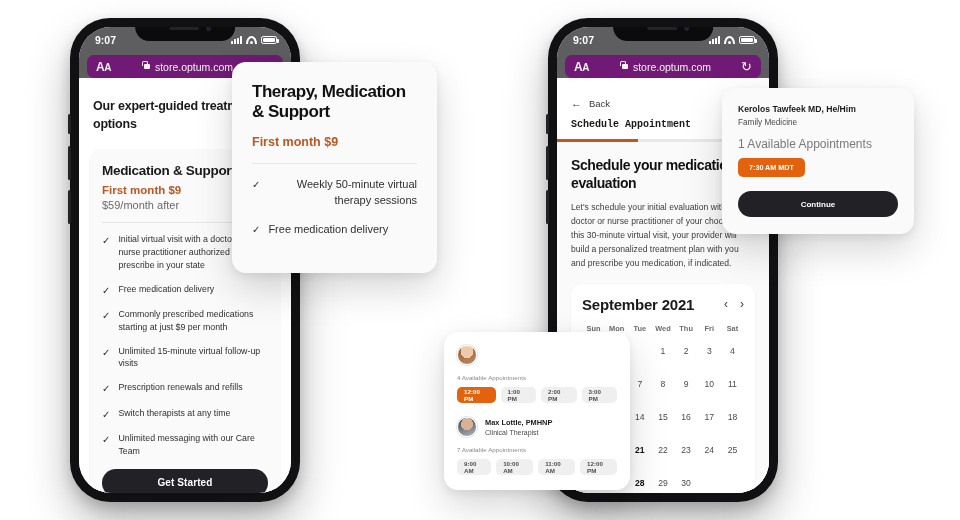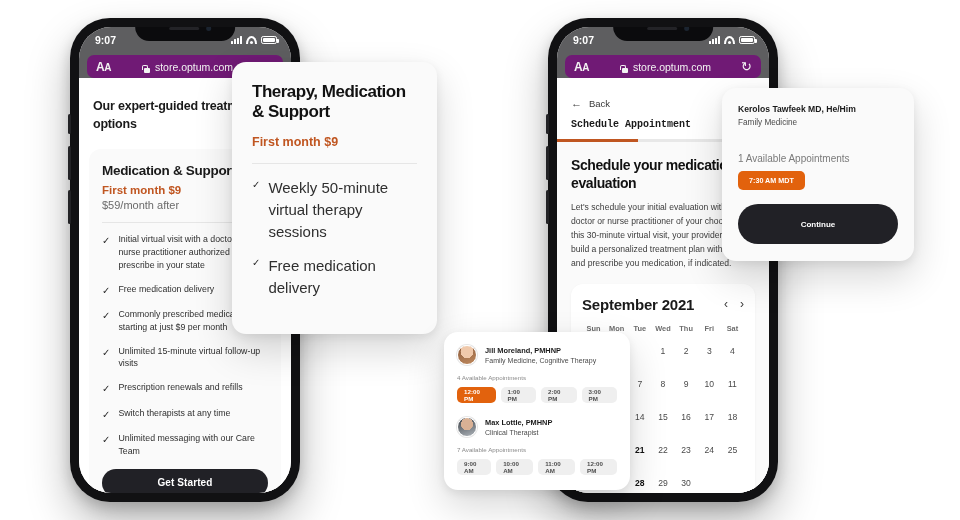--- a/index.html
+++ b/index.html
@@ -60,21 +60,21 @@
   .batt::before{content:"";position:absolute;inset:1.2px;background:#fff;border-radius:1px;}
   .batt::after{content:"";position:absolute;right:-2.6px;top:2px;width:1.6px;height:4px;background:#fff;border-radius:0 1px 1px 0;}
 
   .urlbar {
     margin: 2px 8px 7px; height: 23px; background: #701a75;
     border-radius: 7px; display:flex; align-items:center;
     padding: 0 9px; color:#f2f2f2; font-size:10.5px;
   }
   .urlbar .aa { font-size: 10px; letter-spacing:-.5px; font-weight:600; }
   .urlbar .aa b { font-size: 12px; }
-  .urlbar .host { flex:1; text-align:center; display:flex; align-items:flex-end; justify-content:center; gap:8px; }
+  .urlbar .host { flex:1; text-align:center; display:flex; align-items:flex-start; justify-content:center; gap:8px; }
   .lock { width:6px;height:8px;position:relative;display:inline-block; }
   .lock::before{content:"";position:absolute;bottom:0;width:6px;height:5px;background:#f2f2f2;border-radius:1px;}
   .lock::after{content:"";position:absolute;top:0;left:1px;width:4px;height:4px;border:1.1px solid #f2f2f2;border-bottom:none;border-radius:2px 2px 0 0;}
   .reload { font-size: 13px; line-height:1; }
 
   
   .page { background:#ffffff; height:100%; }
   .page-pad { padding: 12px 14px 0; }
 
   .hero-title { font-size: 12.5px; font-weight: 700; color:#1a1a1a; line-height:1.45; letter-spacing:-.2px;}
@@ -122,35 +122,35 @@
   
   .float {
     position:absolute; background:#fafafa; border-radius: 14px;
     box-shadow: 0 16px 38px rgba(0,0,0,.16), 0 3px 10px rgba(0,0,0,.08); }
 
   #card-therapy { left: 232px; top: 62px; width: 205px; padding: 20px 20px 22px; background:#fafafa;}
   #card-therapy .t { font-size: 17px; font-weight: 800; color:#111; line-height:1.18; letter-spacing:-.5px;}
   #card-therapy .p1 { font-size: 12.5px; font-weight:700; color:#c05621; margin-top: 13px;}
   #card-therapy .p2 { font-size: 12px; color:#6a6a6a; margin-top: 5px;}
   #card-therapy .rule { margin: 14px 0 13px; }
-  #card-therapy .feat .tx { font-size: 15px; }
+  #card-therapy .feat .tx { font-size: 11px; text-align: right; }
   #card-therapy .feat { margin-bottom: 13px; }
 
   #card-provider { left: 722px; top: 88px; width: 192px; padding: 16px 16px 17px; background:#fafafa;}
   #card-provider .pn { font-size: 8.6px; font-weight:700; color:#1a1a1a; }
   #card-provider .ps { font-size: 8.2px; color:#4a4a4a; margin-top: 4px;}
-  #card-provider .pa { font-size: 10px; color:#7a7a7a; margin-top: 26px;}
+  #card-provider .pa { font-size: 12px; color:#7a7a7a; margin-top: 10px;}
   .chip {
     display:inline-flex; align-items:center; justify-content:center;
     height: 17px; padding: 0 9px; border-radius: 5px;
     background:#efefef; color:#4d4d4d; font-size:7px; font-weight:600; }
   .chip.on { background:#e2620d; color:#fff; }
   #card-provider .chip { height: 19px; font-size:7.2px; padding:0 11px; margin-top:7px;}
   .btn-dark {
-    margin-top: 14px; height: 40px; background:#212126; color:#fff;
+    margin-top: 14px; height: 26px; background:#212126; color:#fff;
     border-radius: 999px; display:flex; align-items:center; justify-content:center;
     font-size: 8px; font-weight:700; }
 
   #card-slots { left: 444px; top: 332px; width: 186px; padding: 13px 13px 15px; background:#fff;}
   .prov { display:flex; gap:8px; align-items:center; }
   .av { width:20px; height:20px; border-radius:50%; flex:none; overflow:hidden; position:relative;
         border:1.5px solid #fff; box-shadow:0 0 0 1px #e6e6e6; }
   .av.a1 { background: radial-gradient(circle at 50% 32%, #f0c9ab 0 42%, transparent 43%), linear-gradient(160deg,#8a5a3b,#c08a5e); }
   .av.a2 { background: radial-gradient(circle at 50% 34%, #d9b195 0 40%, transparent 41%), linear-gradient(160deg,#3a3f45,#aeb4ba); }
   .prov .nm { font-size: 7.4px; font-weight:700; color:#1a1a1a; }
@@ -376,24 +376,20 @@
     <div class="ps">Family Medicine</div>
     <div class="pa">1 Available Appointments</div>
     <div class="chip on">7:30 AM MDT</div>
     <div class="btn-dark">Continue</div>
   </div>
 
   <div class="float" id="card-slots">
 
     <div class="prov">
       <div class="av a1"></div>
-      <div>
-        <div class="nm">Jill Moreland, PMHNP</div>
-        <div class="sp">Family Medicine, Cognitive Therapy</div>
-      </div>
     </div>
     <div class="avail">4 Available Appointments</div>
     <div class="chips">
       <span class="chip on">12:00 PM</span>
       <span class="chip">1:00 PM</span>
       <span class="chip">2:00 PM</span>
       <span class="chip">3:00 PM</span>
     </div>
 
     <div class="slot-div"></div>

